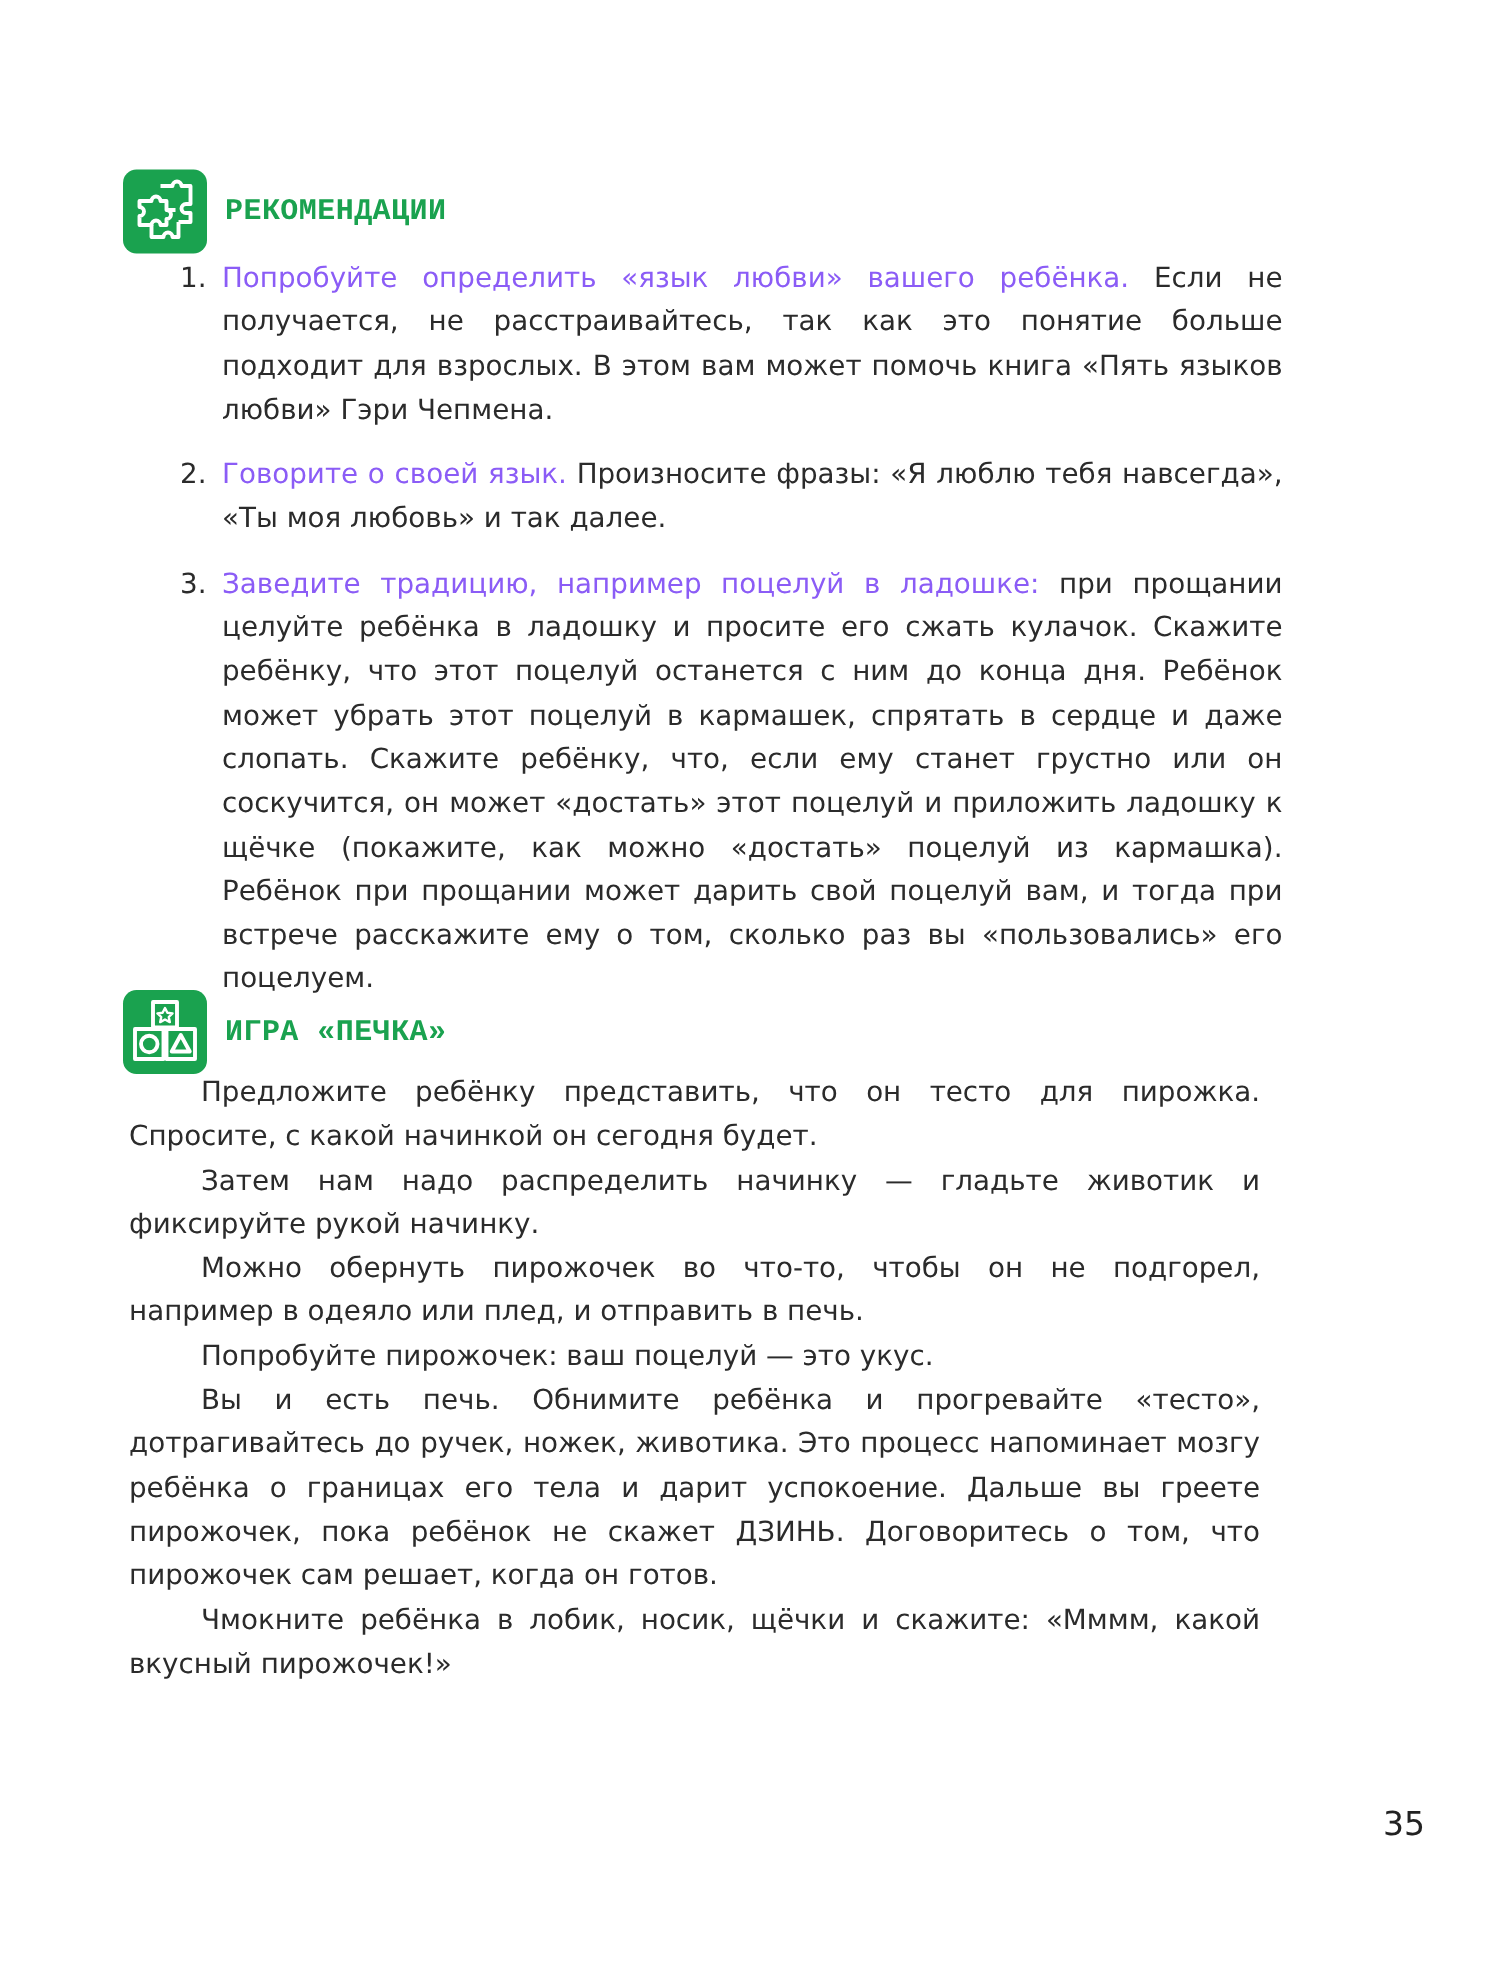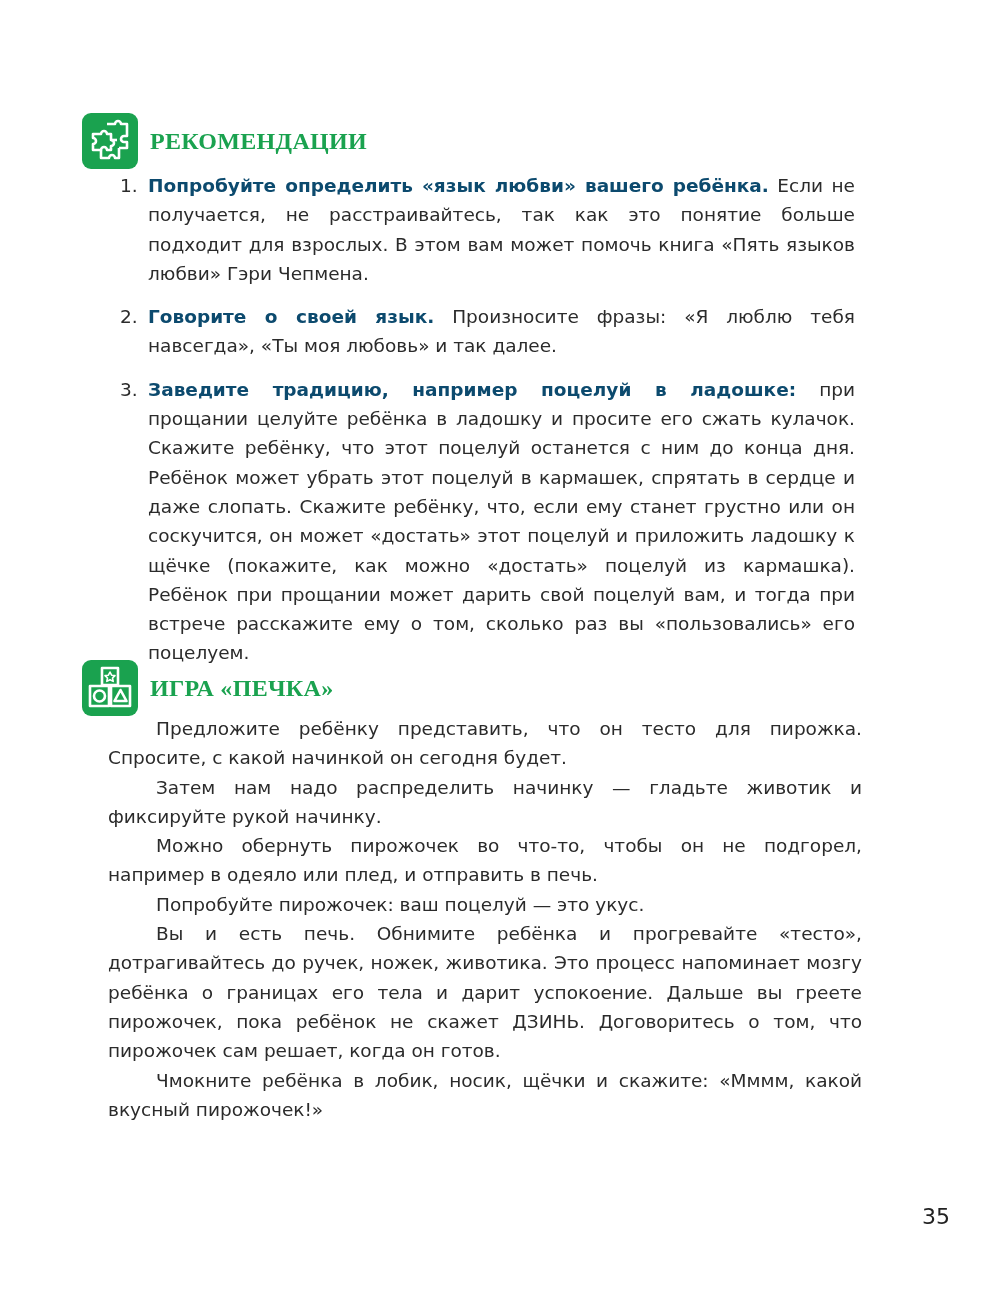--- a/index.html
+++ b/index.html
@@ -6,29 +6,29 @@
   body {
     width: 1000px; height: 1312px; background: #ffffff; position: relative;
     font-family: "DejaVu Sans", sans-serif; color: #2a2a2a; overflow: hidden;
   }
   .section-head { position: absolute; left: 82px; display: flex; align-items: center; }
   .icon-box {
     width: 56px; height: 56px; background: #1aa24f; border-radius: 9px;
     display: flex; align-items: center; justify-content: center;
   }
   .section-title {
-    margin-left: 12px; color: #1aa24f; font-weight: bold; font-size: 24px;
-    letter-spacing: 0.3px; font-family: Liberation Serif, serif;
+    margin-left: 12px; color: #1aa24f; font-weight: bold; font-size: 20px;
+    letter-spacing: 0.3px; font-family: Liberation Mono, monospace;
   }
   .text { font-size: 18.5px; line-height: 29.3px; color: #2b2b2b; }
   .list { position: absolute; left: 120px; width: 735px; margin: 0; padding: 0; list-style: none; }
   .list li { position: relative; padding-left: 28px; text-align: justify; }
   .list li .num { position: absolute; left: 0; top: 0; }
-  .list li b { font-weight: bold; color: #0c4a6e; }
-  .game { position: absolute; left: 108px; width: 754px; }
+  .list li b { font-weight: normal; color: #8b5cf6; }
+  .game { position: absolute; left: 86px; width: 754px; }
   .game p { margin: 0; text-indent: 48px; text-align: justify; }
   .page-num {
     position: absolute; left: 0; width: 950px; top: 1204px; text-align: right;
     font-size: 22px; font-family: "DejaVu Sans", sans-serif; color: #222;
   }
 </style>
 </head>
 <body>
 
 <div class="section-head" style="top:113px;">

